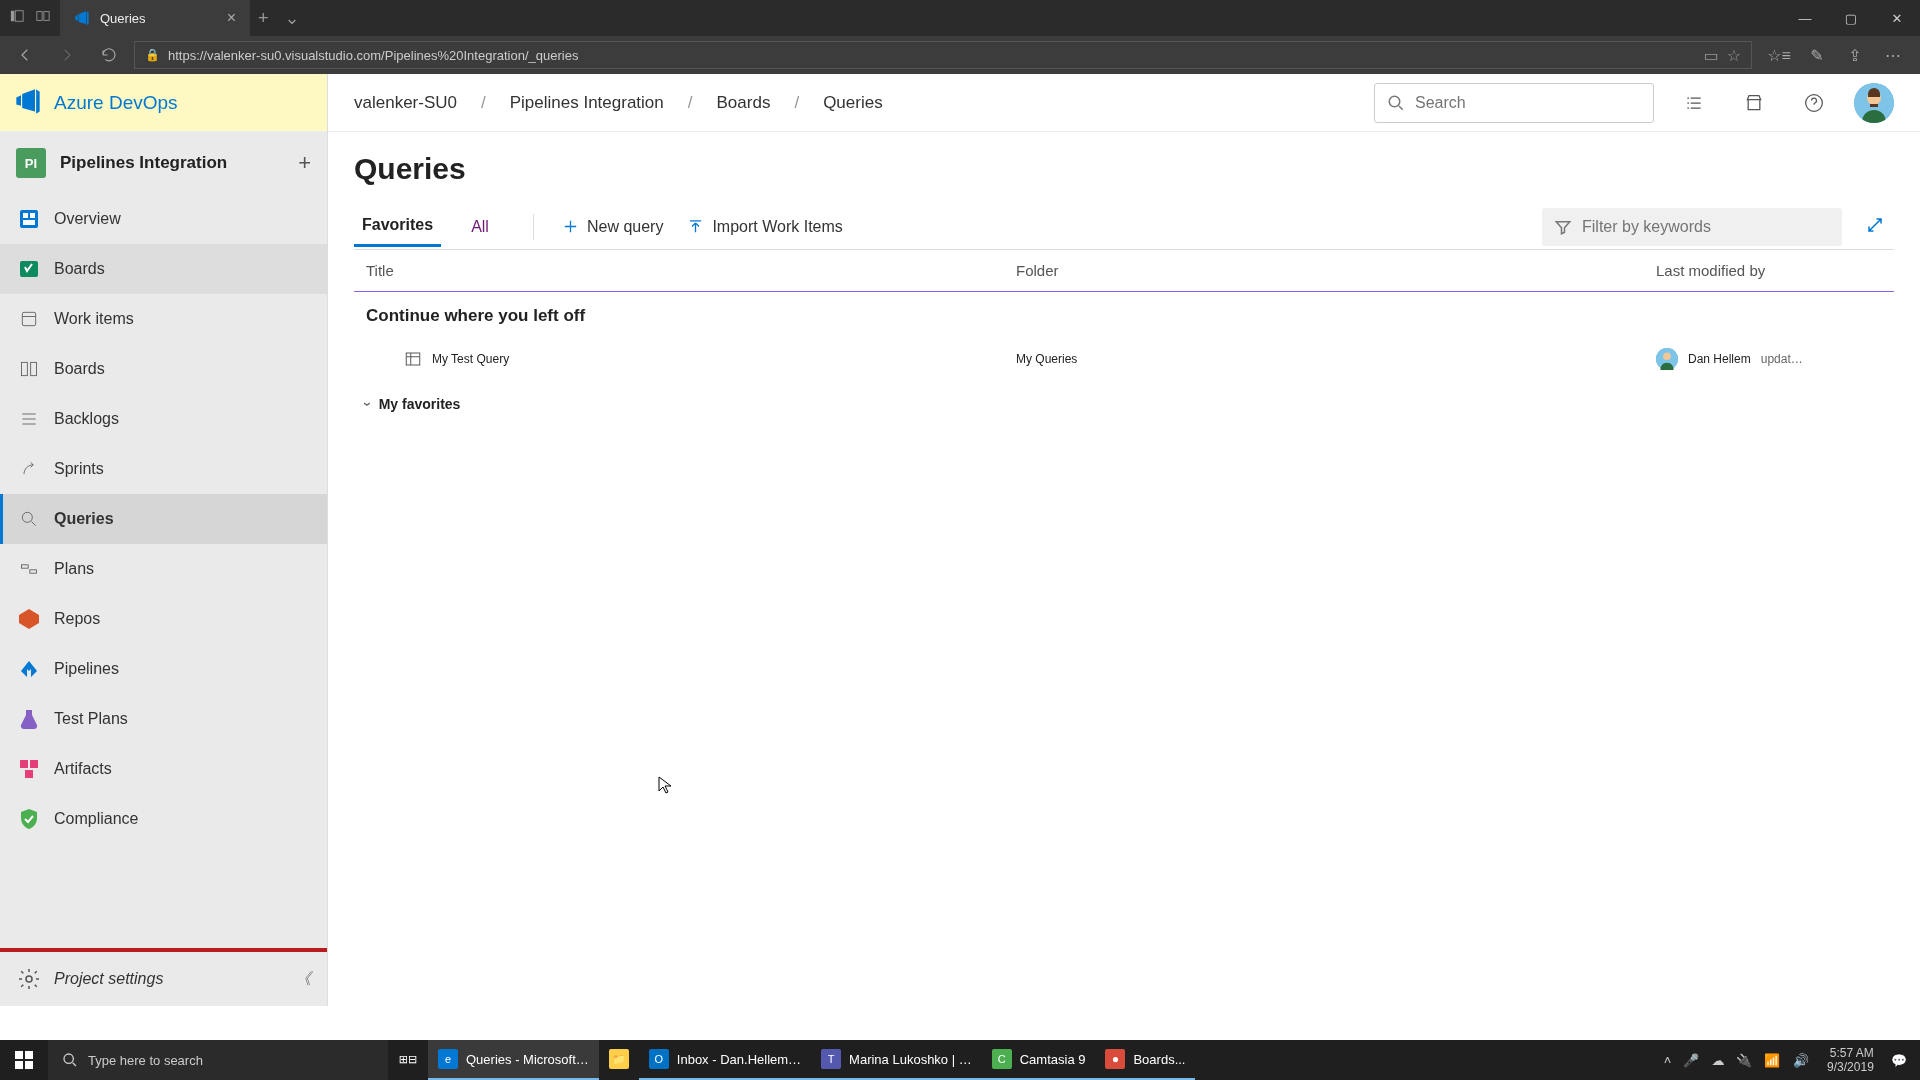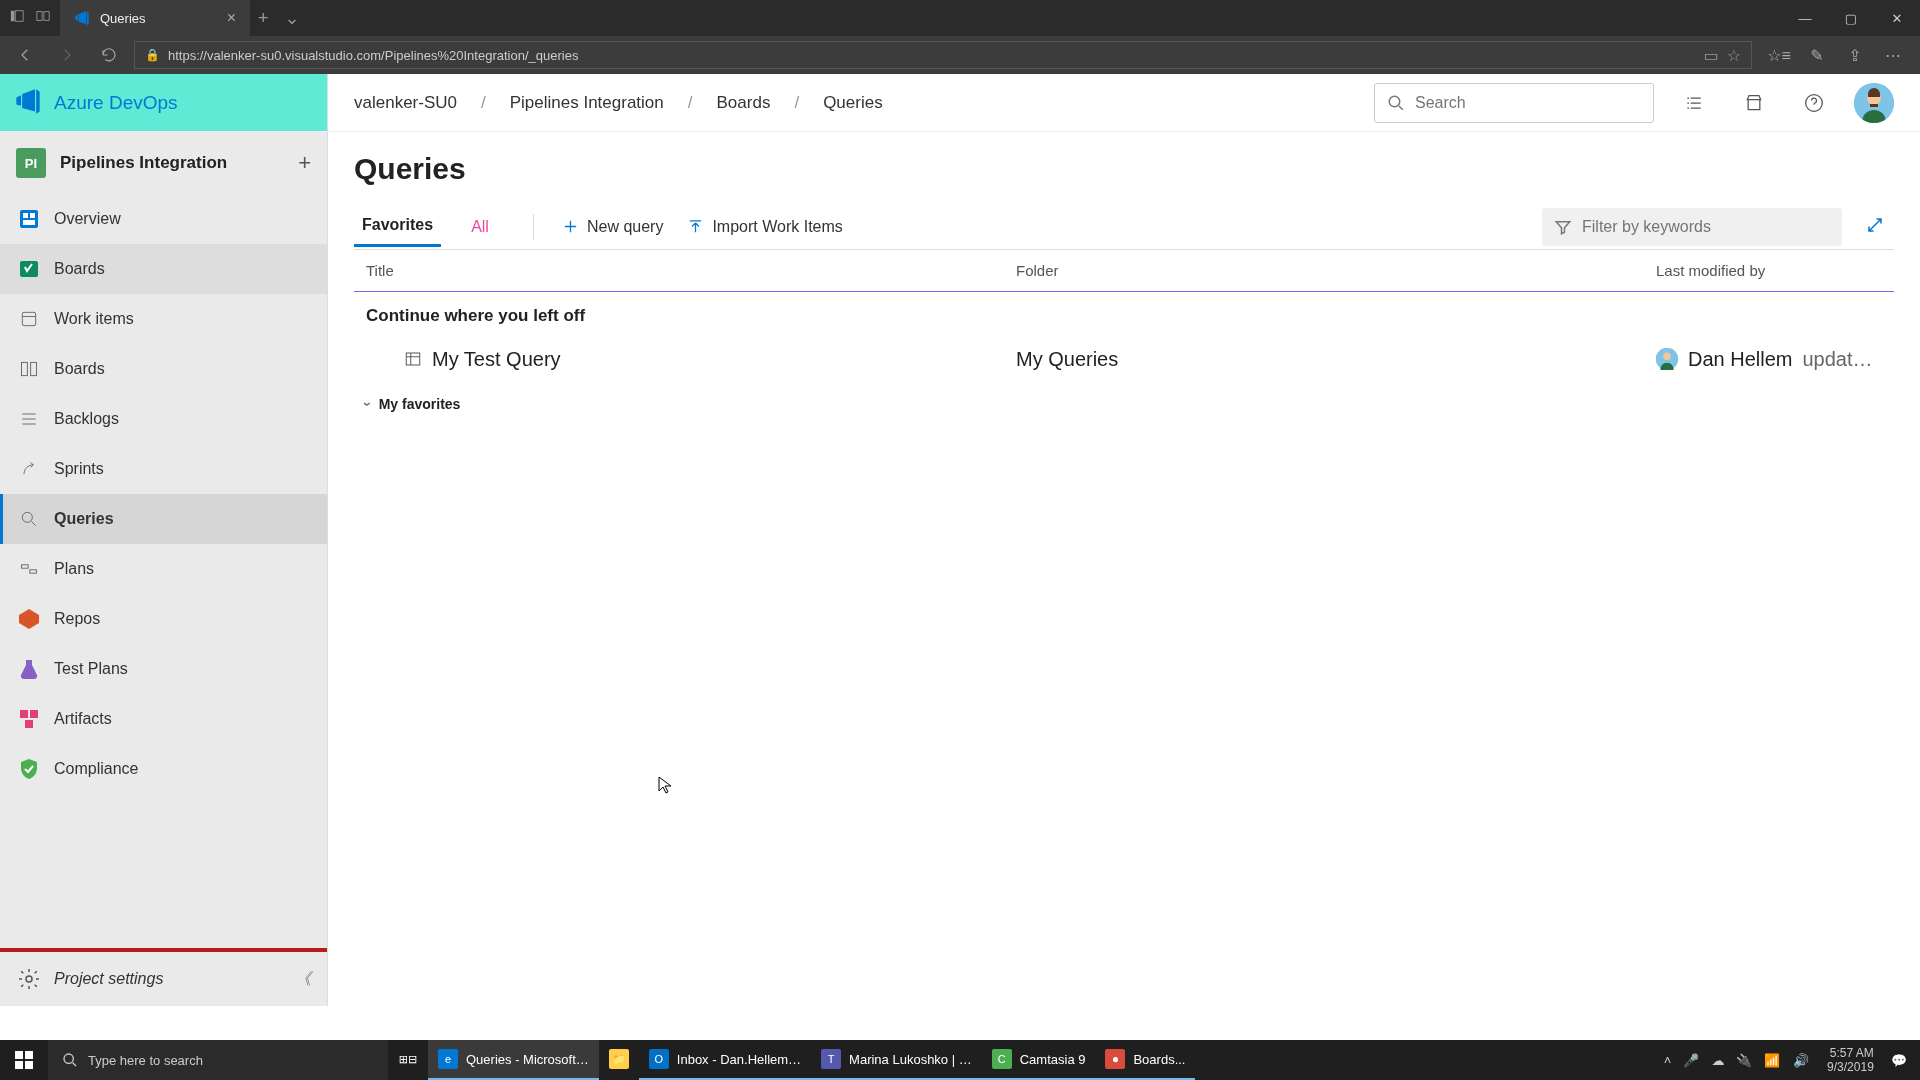--- a/index.html
+++ b/index.html
@@ -24,21 +24,21 @@
 .nav-btn.disabled svg { stroke:#666; }
 .url-input-wrap { flex:1; display:flex; align-items:center; background:#3c3c3c; border:1px solid #555; height:28px; padding:0 10px; gap:8px; }
 .lock-ic { color:#999; font-size:12px; }
 .url-text { color:#ccc; font-size:13px; flex:1; background:none; border:none; outline:none; }
 .url-actions { display:flex; gap:16px; padding:0 8px; color:#aaa; }
 .url-actions span { display:flex; align-items:center; justify-content:center; width:22px; }
 
 
 .app { display:flex; height:932px; }
 .sidebar { width:328px; background:#eaeaea; display:flex; flex-direction:column; border-right:1px solid #ddd; }
-.logo-row { display:flex; align-items:center; height:58px; padding:0 14px; gap:12px; background:#5eead4; border-bottom:1px solid #eee; }
+.logo-row { display:flex; align-items:center; height:58px; padding:0 14px; gap:12px; background:#fef9c3; border-bottom:1px solid #eee; }
 .logo-ic svg { width:28px; height:28px; }
 .logo-txt { color:#0078d4; font-size:19px; font-weight:500; }
 
 .project-row { display:flex; align-items:center; height:62px; padding:0 16px; gap:14px; }
 .proj-badge { width:30px; height:30px; background:#4a9b5e; color:#fff; font-weight:600; font-size:13px; border-radius:3px; display:flex; align-items:center; justify-content:center; }
 .proj-name { font-size:17px; font-weight:600; color:#222; flex:1; }
 .proj-add { color:#555; font-size:22px; font-weight:300; }
 
 .nav-section { flex:1; overflow:auto; }
 .nav-item { display:flex; align-items:center; height:50px; padding:0 16px; gap:12px; color:#333; font-size:16px; cursor:pointer; }
@@ -66,39 +66,39 @@
 .search-box input { border:none; outline:none; font-size:16px; flex:1; color:#666; }
 .hdr-ic { width:40px; height:40px; display:flex; align-items:center; justify-content:center; color:#555; }
 .hdr-ic svg { width:20px; height:20px; stroke:#555; fill:none; stroke-width:1.5; }
 .avatar { width:40px; height:40px; border-radius:50%; background:#6db3d8; display:flex; align-items:center; justify-content:center; overflow:hidden; }
 .avatar svg { width:40px; height:40px; }
 
 
 .page-body { padding:20px 26px; flex:1; }
 .page-title { font-size:30px; font-weight:600; color:#222; margin-bottom:18px; }
 .toolbar { display:flex; align-items:center; gap:4px; border-bottom:1px solid #ddd; height:46px; }
-.tb-tab { padding:10px 8px; font-size:16px; color:#ec4899; cursor:pointer; margin-right:18px; }
+.tb-tab { padding:10px 8px; font-size:16px; color:#701a75; cursor:pointer; margin-right:18px; }
 .tb-tab.active { font-weight:600; border-bottom:3px solid #0078d4; color:#222; }
 .tb-sep { width:1px; height:26px; background:#ddd; margin:0 14px; }
 .tb-action { display:flex; align-items:center; gap:8px; font-size:16px; color:#333; padding:8px 10px; cursor:pointer; }
 .tb-action svg { width:17px; height:17px; stroke:#0078d4; fill:none; stroke-width:1.8; }
 .tb-spacer { flex:1; }
 .filter-box { display:flex; align-items:center; width:300px; height:38px; background:#f0f0f0; border-radius:3px; padding:0 12px; gap:10px; }
 .filter-box input { border:none; outline:none; background:none; font-size:16px; flex:1; color:#666; }
 .expand-btn svg { width:18px; height:18px; stroke:#0078d4; fill:none; stroke-width:2; }
 .expand-btn { padding:6px 10px; margin-left:10px; }
 
 
 .list-header { display:flex; height:42px; align-items:center; padding:0 12px; color:#555; font-size:15px; border-bottom:1px solid #8b5cf6; }
 .col-title { flex:0 0 650px; }
 .col-folder { flex:0 0 640px; }
 .col-mod { flex:1; }
 
 .group-row { padding:14px 12px 10px; font-size:17px; font-weight:600; color:#222; }
-.query-row { display:flex; align-items:center; height:46px; padding:0 12px; font-size:20px; color:#222; }
+.query-row { display:flex; align-items:center; height:46px; padding:0 12px; font-size:12px; color:#222; }
 .query-row .q-title { flex:0 0 650px; display:flex; align-items:center; gap:10px; padding-left:38px; }
 .query-row .q-title svg { width:18px; height:18px; stroke:#555; fill:none; stroke-width:1.3; }
 .query-row .q-folder { flex:0 0 640px; }
 .query-row .q-mod { flex:1; display:flex; align-items:center; gap:10px; white-space:nowrap; overflow:hidden; }
 .mini-avatar { width:22px; height:22px; border-radius:50%; background:#6db3d8; flex-shrink:0; display:flex; align-items:center; justify-content:center;}
 .mini-avatar svg{width:22px;height:22px;}
 
 .favorites-header { display:flex; align-items:flex-start; gap:8px; padding:14px 12px 10px; font-size:14px; font-weight:600; color:#222; }
 .chev { transform:rotate(90deg); display:inline-block; color:#666; }
 .empty { padding:6px 40px; color:#888; font-size:16px; }
@@ -272,20 +272,28 @@
           <span class="nav-icon">
             <svg viewBox="0 0 24 24">
               <path fill="#d8552a" d="M12 2l10 6v8l-10 6L2 16V8z"></path>
             </svg>
           </span>
           <span>Repos</span>
         </div>
       <div class="nav-item">
           <span class="nav-icon">
             <svg viewBox="0 0 24 24">
+              <path fill="#0078d4" d="M4 14l8-10 8 10-6 6v-8l-2 2-2-2v8z"></path>
+            </svg>
+          </span>
+          <span>Pipelines</span>
+        </div>
+      <div class="nav-item">
+          <span class="nav-icon">
+            <svg viewBox="0 0 24 24">
               <path fill="#8661c5" d="M9 3h6v5l5 10a3 3 0 0 1-3 4H7a3 3 0 0 1-3-4l5-10z"></path>
             </svg>
           </span>
           <span>Test Plans</span>
         </div>
       <div class="nav-item">
           <span class="nav-icon">
             <svg viewBox="0 0 24 24">
               <rect x="3" y="3" width="8" height="8" fill="#e43e7a"></rect>
               <rect x="13" y="3" width="8" height="8" fill="#e43e7a"></rect>

